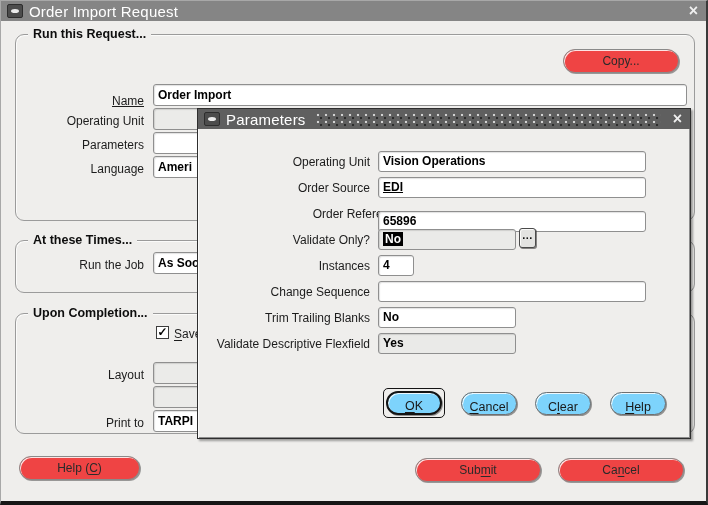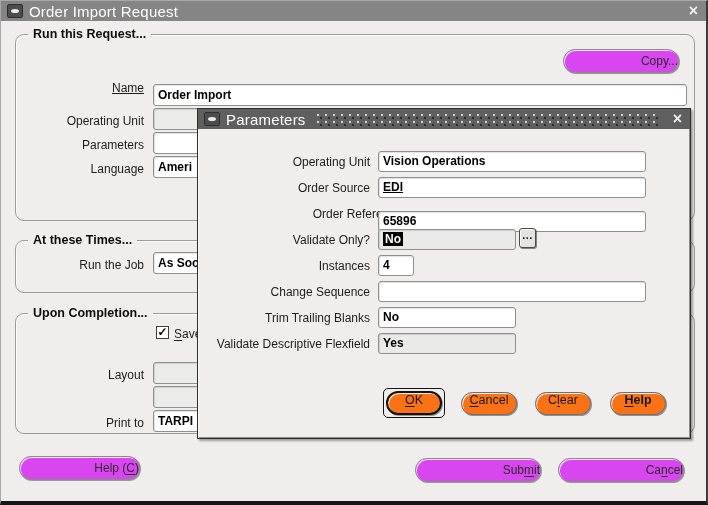--- a/index.html
+++ b/index.html
@@ -37,22 +37,22 @@
     font-size:12px; color:#1c1c1c; white-space:nowrap;
   }
   .fbox {
     position:absolute; height:22px; background:#ffffff; border:1px solid #8f8f8f; border-radius:3px;
     font-size:12px; font-weight:bold; color:#000; line-height:20px; padding:0 4px;
     overflow:hidden; white-space:nowrap;
     box-shadow:inset 1px 1px 1px rgba(0,0,0,.12);
   }
   .fbox.disabled { background:#ebebe9; }
   .pill {
-    position:absolute; background:#d946ef; border:1px solid #8a8a8a; border-radius:13px;
-    font-size:12px; color:#2a2a2a; display:flex; align-items:center; justify-content:flex-end;
+    position:absolute; background:#ef4444; border:1px solid #8a8a8a; border-radius:13px;
+    font-size:12px; color:#2a2a2a; display:flex; align-items:center; justify-content:center;
     box-shadow:1px 1px 0 rgba(80,80,80,.55), inset 1px 1px 0 rgba(255,255,255,.85);
     cursor:default; white-space:nowrap;
   }
   .mn { text-decoration:underline; text-underline-offset:2px; }
   .checkbox {
     position:absolute; width:13px; height:13px; background:#fff; border:1px solid #3c3c3c;
     font-size:12px; font-weight:bold; line-height:11px; text-align:center; color:#000;
   }
   .cblabel { position:absolute; font-size:12px; color:#1c1c1c; white-space:nowrap; }
 
@@ -82,22 +82,22 @@
   }
   .dbox.disabled { background:#eaeae8; }
   .hl { background:#000; color:#fff; padding:0 2px; }
   .lov {
     position:absolute; width:17px; height:20px; background:#e3e3e1; border:1px solid #4a4a4a;
     border-radius:3px; font-size:11px; font-weight:bold; color:#111; text-align:center;
     line-height:12px; letter-spacing:.5px;
     box-shadow:1px 1px 0 rgba(60,60,60,.6), inset 1px 1px 0 rgba(255,255,255,.8);
   }
   .dbtn {
-    position:absolute; width:56px; height:23px; background:#f97316; border:1px solid #6f6f6f;
-    border-radius:12px; font-size:12.5px; color:#1a1a1a; display:flex; align-items:flex-start;
+    position:absolute; width:56px; height:23px; background:#7dd3fc; border:1px solid #6f6f6f;
+    border-radius:12px; font-size:12.5px; color:#1a1a1a; display:flex; align-items:flex-end;
     justify-content:center; box-shadow:1px 1px 0 rgba(70,70,70,.55), inset 1px 1px 0 rgba(255,255,255,.85);
     cursor:default;
   }
   .ok-ring {
     position:absolute; left:185px; top:279px; width:62px; height:30px;
     border:1px solid #141414; border-radius:5px; display:flex; align-items:center; justify-content:center;
     background:#efeeec;
   }
   .ok-ring .dbtn { position:static; width:56px; height:24px; border:2px solid #141414; }
 </style>
@@ -114,21 +114,21 @@
     <span class="close-x">×</span>
   </div>
 
   <div class="group" style="left:14px; top:33px; width:680px; height:187px;">
     <span class="legend">Run this Request...</span>
   </div>
   <div class="pill" style="left:562px; top:48px; width:116px; height:24px;">
     <span>Copy...</span>
   </div>
 
-  <span class="flabel" style="top:80px;text-decoration:underline;">Name</span>
+  <span class="flabel" style="top:93px;text-decoration:underline;">Name</span>
   <div class="fbox" style="left:152px; top:83px; width:534px;">Order Import</div>
 
   <span class="flabel" style="top:113px;">Operating Unit</span>
   <div class="fbox disabled" style="left:152px; top:107px; width:534px;"></div>
 
   <span class="flabel" style="top:137px;">Parameters</span>
   <div class="fbox" style="left:152px; top:131px; width:534px;"></div>
 
   <span class="flabel" style="top:161px;">Language</span>
   <div class="fbox" style="left:152px; top:155px; width:300px;">Ameri</div>
@@ -202,18 +202,18 @@
       <div class="dbtn">
         <span><span></span><span class="mn">O</span><span>K</span></span>
       </div>
     </div>
     <div class="dbtn" style="left:263px; top:283px;">
       <span><span></span><span class="mn">C</span><span>ancel</span></span>
     </div>
     <div class="dbtn" style="left:337px; top:283px;">
       <span><span>C</span><span class="mn">l</span><span>ear</span></span>
     </div>
-    <div class="dbtn" style="left:412px; top:283px;font-weight:bold;">
+    <div class="dbtn" style="left:412px; top:283px;">
       <span><span></span><span class="mn">H</span><span>elp</span></span>
     </div>
   </div>
 
 </div>
 
 </body></html>

